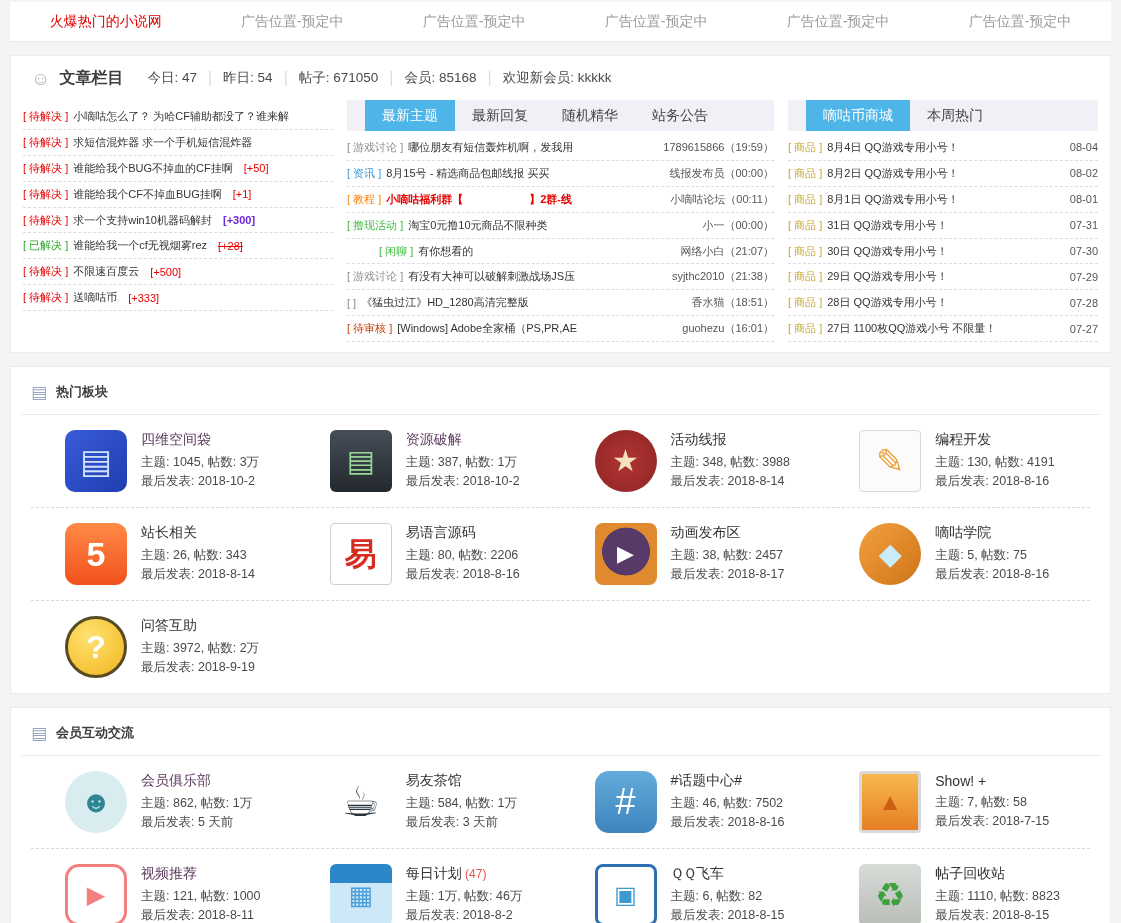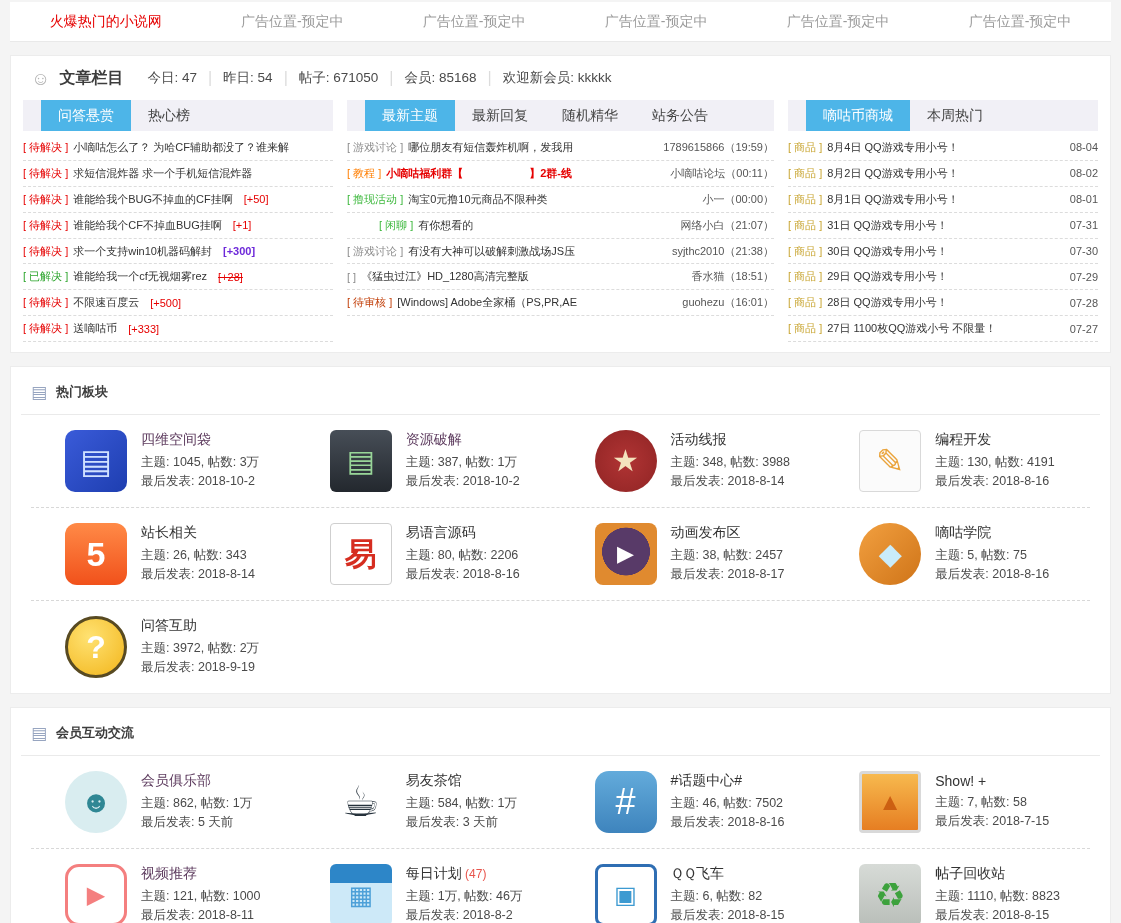--- a/index.html
+++ b/index.html
@@ -87,24 +87,20 @@
           <span class="sep">|</span>
           <span class="stat">帖子: 671050</span>
           <span class="sep">|</span>
           <span class="stat">会员: 85168</span>
           <span class="sep">|</span>
           <span class="stat">欢迎新会员: kkkkk</span>
         </span>
     </div>
     <div class="cols">
       <div>
-        <div class="tabbar">
-            <a class="tab active">问答悬赏</a>
-            <a class="tab">热心榜</a>
-          </div>
         <div class="list">
             <div class="lrow">
               <span class="tag" style="color: rgb(230, 0, 0);">[ 待解决 ]</span>
               <a class="ttl">小嘀咕怎么了？ 为哈CF辅助都没了？谁来解</a>
             </div>
             <div class="lrow">
               <span class="tag" style="color: rgb(230, 0, 0);">[ 待解决 ]</span>
               <a class="ttl">求短信混炸器 求一个手机短信混炸器</a>
             </div>
             <div class="lrow">
@@ -144,20 +140,25 @@
             <a class="tab active">最新主题</a>
             <a class="tab">最新回复</a>
             <a class="tab">随机精华</a>
             <a class="tab">站务公告</a>
           </div>
         <div class="list">
             <div class="lrow">
               <span class="tag" style="color: rgb(140, 140, 140);">[ 游戏讨论 ]</span>
               <a class="ttl">哪位朋友有短信轰炸机啊，发我用</a>
               <span class="meta">1789615866（19:59）</span>
+            </div>
+            <div class="lrow">
+              <span class="tag" style="color: rgb(58, 149, 214);">[ 资讯 ]</span>
+              <a class="ttl">8月15号 - 精选商品包邮线报 买买</a>
+              <span class="meta">线报发布员（00:00）</span>
             </div>
             <div class="lrow">
               <span class="tag" style="color: rgb(255, 126, 0);">[ 教程 ]</span>
               <a class="ttl hot">小嘀咕福利群【　　　　　　】2群-线</a>
               <span class="meta">小嘀咕论坛（00:11）</span>
             </div>
             <div class="lrow">
               <span class="tag" style="color: rgb(60, 184, 60);">[ 撸现活动 ]</span>
               <a class="ttl">淘宝0元撸10元商品不限种类</a>
               <span class="meta">小一（00:00）</span>

